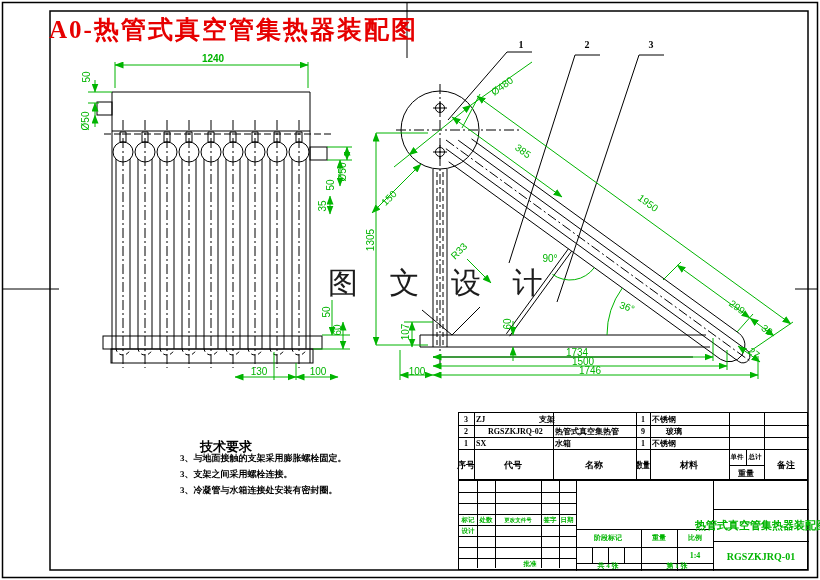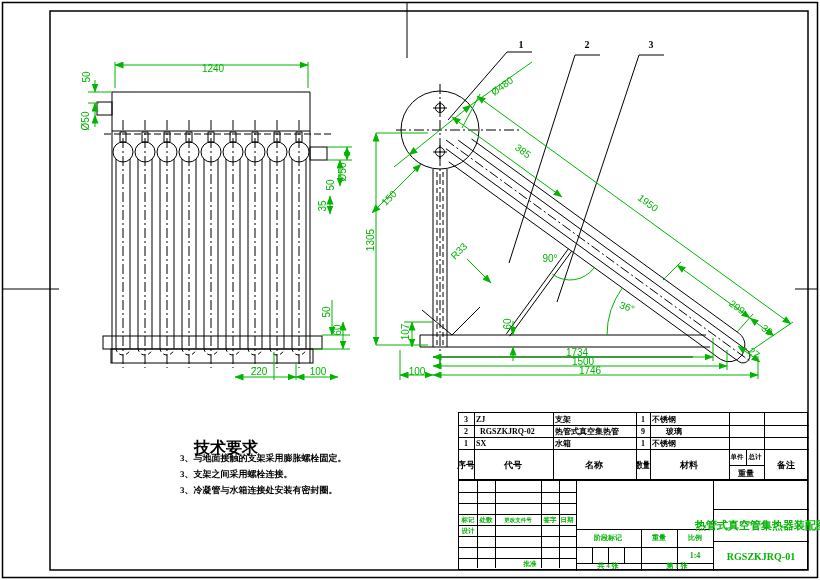--- a/index.html
+++ b/index.html
@@ -8,21 +8,21 @@
   svg.art{position:absolute;left:0;top:0}
   .main-title{position:absolute;left:49px;top:13px;font-size:25px;font-weight:bold;
         color:#e60000;letter-spacing:2px;white-space:nowrap}
   .watermark{position:absolute;left:328px;top:263px;font-size:30px;letter-spacing:12px;
         color:#1c1c1c;white-space:nowrap}
   .dim{position:absolute;font-family:"Liberation Sans",sans-serif;font-size:10px;
         color:#00b400;white-space:nowrap;transform-origin:50% 50%}
   .balloon{position:absolute;font-size:10px;font-weight:bold;color:#000;
         transform:translate(-50%,-50%)}
   .tech-head{position:absolute;left:226px;top:438px;transform:translateX(-50%);
-        font-size:16px;font-weight:bold;color:#000;white-space:nowrap}
+        font-size:13px;font-weight:bold;color:#000;white-space:nowrap}
   .tech-item{position:absolute;left:180px;font-size:9px;font-weight:bold;color:#000;
         white-space:nowrap}
   .bom{position:absolute;left:458px;top:412px;width:350px;height:68px;
         border:1.5px solid #000;box-sizing:border-box}
   .tb{position:absolute;left:458px;top:480px;width:350px;height:90px;
         border:1.5px solid #000;box-sizing:border-box}
   .vl{position:absolute;width:1px;background:#000}
   .hl{position:absolute;height:1px;background:#000}
   .cell{position:absolute;transform:translate(-50%,-50%);font-weight:bold;color:#000;white-space:nowrap}
   .cl{position:absolute;transform:translateY(-50%);font-weight:bold;color:#000;white-space:nowrap}
@@ -135,39 +135,41 @@
       <line x1="433" y1="375" x2="758" y2="375" marker-start="url(#ar)" marker-end="url(#ar)"></line>
       <path d="M462,128 L480,94 M749,352 L793,322"></path>
       <line x1="477" y1="96" x2="791" y2="324" marker-start="url(#ar)" marker-end="url(#ar)"></line>
       <path d="M663,280 L681,262 M737,332 L753,314"></path>
       <line x1="677" y1="265" x2="750" y2="318" marker-start="url(#ar)" marker-end="url(#ar)"></line>
       <line x1="750" y1="318" x2="774" y2="336" marker-start="url(#ar)" marker-end="url(#ar)"></line>
       <line x1="738" y1="346" x2="760" y2="362" marker-start="url(#ar)" marker-end="url(#ar)"></line>
     </g>
   </svg>
 
-
+  <div class="main-title">A0-热管式真空管集热器装配图</div>
+
+  <div class="watermark">图 文 设 计</div>
 
   <div>
     <div class="tech-head">技术要求</div>
     <div class="tech-item" style="top:452px">3、与地面接触的支架采用膨胀螺栓固定。</div>
     <div class="tech-item" style="top:468px">3、支架之间采用螺栓连接。</div>
     <div class="tech-item" style="top:484px">3、冷凝管与水箱连接处安装有密封圈。</div>
   </div>
 
   <div id="annots">
-      <span class="dim" style="left: 213px; top: 68px; transform: translate(-50%, -50%) rotate(0deg);">1240</span>
+      <span class="dim" style="left: 213px; top: 58px; transform: translate(-50%, -50%) rotate(0deg); font-weight: bold;">1240</span>
       <span class="dim" style="left: 86px; top: 77px; transform: translate(-50%, -50%) rotate(-90deg);">50</span>
       <span class="dim" style="left: 85px; top: 121px; transform: translate(-50%, -50%) rotate(-90deg);">Ø50</span>
       <span class="dim" style="left: 342px; top: 172px; transform: translate(-50%, -50%) rotate(-90deg);">Ø50</span>
       <span class="dim" style="left: 330px; top: 185px; transform: translate(-50%, -50%) rotate(-90deg);">50</span>
       <span class="dim" style="left: 322px; top: 206px; transform: translate(-50%, -50%) rotate(-90deg);">35</span>
       <span class="dim" style="left: 326px; top: 312px; transform: translate(-50%, -50%) rotate(-90deg);">50</span>
       <span class="dim" style="left: 337px; top: 330px; transform: translate(-50%, -50%) rotate(-90deg);">60</span>
-      <span class="dim" style="left: 259px; top: 371px; transform: translate(-50%, -50%) rotate(0deg);">220</span>
+      <span class="dim" style="left: 259px; top: 371px; transform: translate(-50%, -50%) rotate(0deg);">130</span>
       <span class="dim" style="left: 318px; top: 371px; transform: translate(-50%, -50%) rotate(0deg);">100</span>
       <span class="dim" style="left: 502px; top: 86px; transform: translate(-50%, -50%) rotate(-36deg);">Ø480</span>
       <span class="dim" style="left: 523px; top: 151px; transform: translate(-50%, -50%) rotate(36deg);">385</span>
       <span class="dim" style="left: 389px; top: 198px; transform: translate(-50%, -50%) rotate(-45deg);">150</span>
       <span class="dim" style="left: 370px; top: 240px; transform: translate(-50%, -50%) rotate(-90deg);">1305</span>
       <span class="dim" style="left: 459px; top: 251px; transform: translate(-50%, -50%) rotate(-45deg);">R33</span>
       <span class="dim" style="left: 550px; top: 258px; transform: translate(-50%, -50%) rotate(0deg);">90°</span>
       <span class="dim" style="left: 627px; top: 307px; transform: translate(-50%, -50%) rotate(20deg);">36°</span>
       <span class="dim" style="left: 405px; top: 332px; transform: translate(-50%, -50%) rotate(-90deg);">107</span>
       <span class="dim" style="left: 507px; top: 324px; transform: translate(-50%, -50%) rotate(-90deg);">60</span>
@@ -202,26 +204,26 @@
     <span class="cell f9" style="left:135px;top:52px">名称</span>
     <span class="cell f9 narrow" style="left:184px;top:52px">数量</span>
     <span class="cell f9" style="left:230px;top:52px">材料</span>
     <span class="cell f6" style="left:278px;top:44px">单件</span>
     <span class="cell f6" style="left:296px;top:44px">总计</span>
     <span class="cell f8" style="left:287px;top:60px">重量</span>
     <span class="cell f9" style="left:327px;top:52px">备注</span>
 
     <span class="cell f8" style="left:7px;top:6px">3</span>
     <span class="cl f8" style="left:17px;top:6px">ZJ</span>
-    <span class="cl f8" style="left:96px;top:6px">支架</span>
+    <span class="cl f8" style="left:80px;top:6px">支架</span>
     <span class="cell f8" style="left:184px;top:6px">1</span>
     <span class="cl f8" style="left:193px;top:6px">不锈钢</span>
 
     <span class="cell f8" style="left:7px;top:18px">2</span>
-    <span class="cl f8" style="left:21px;top:18px">RGSZKJRQ-02</span>
+    <span class="cl f8" style="left:29px;top:18px">RGSZKJRQ-02</span>
     <span class="cl f8" style="left:96px;top:18px">热管式真空集热管</span>
     <span class="cell f8" style="left:184px;top:18px">9</span>
     <span class="cl f8" style="left:207px;top:18px">玻璃</span>
 
     <span class="cell f8" style="left:7px;top:30px">1</span>
     <span class="cl f8" style="left:17px;top:30px">SX</span>
     <span class="cl f8" style="left:96px;top:30px">水箱</span>
     <span class="cell f8" style="left:184px;top:30px">1</span>
     <span class="cl f8" style="left:193px;top:30px">不锈钢</span>
   </div>

